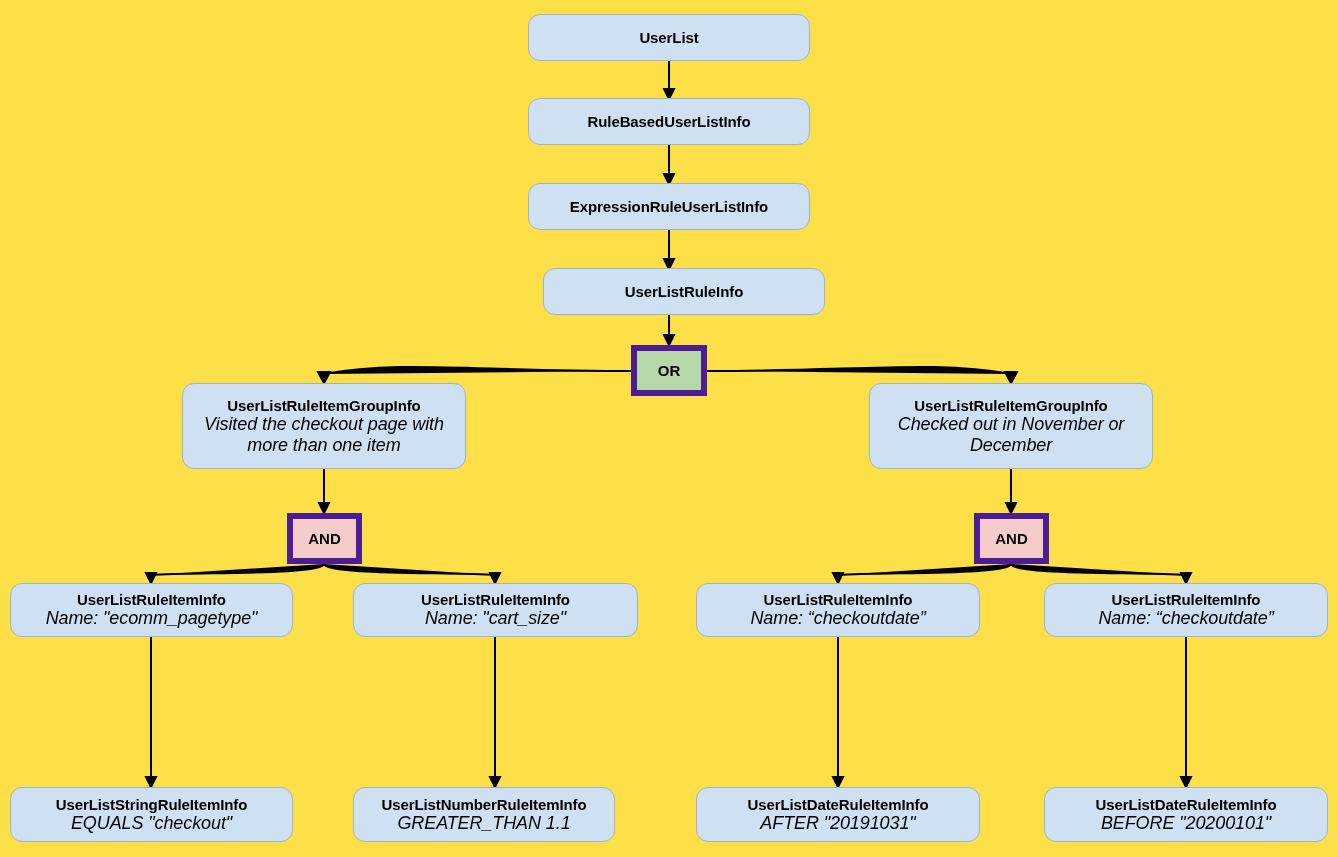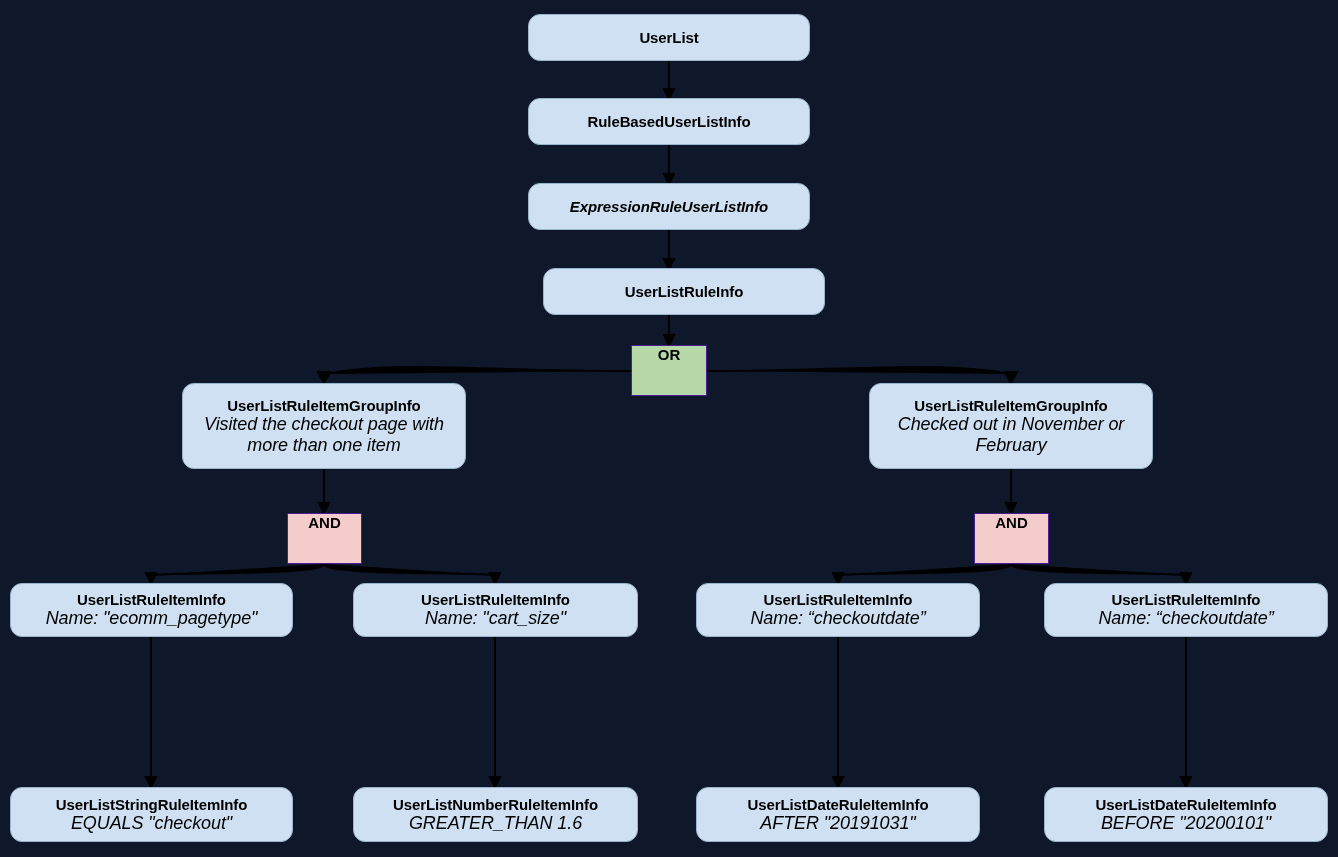--- a/index.html
+++ b/index.html
@@ -8,21 +8,21 @@
     padding: 0;
     background: #000000;
   }
   body {
     font-family: "Liberation Sans", sans-serif;
   }
   #canvas {
     position: relative;
     width: 1338px;
     height: 857px;
-    background: #0f172a;
+    background: #fde047;
     overflow: hidden;
   }
   #edges {
     position: absolute;
     left: 0;
     top: 0;
     width: 1338px;
     height: 857px;
     pointer-events: none;
   }
@@ -36,23 +36,23 @@
     text-align: center;
     line-height: 1.14;
     color: #000000;
   }
   .node.entity {
     background: #cfe0f2;
     border: 1px solid #9ab4cc;
     border-radius: 12px;
   }
   .node.op {
-    border: 1px solid #4c1d95;
+    border: 6px solid #4c1d95;
     border-radius: 0;
-    justify-content: flex-start;
+    justify-content: center;
   }
   .node.op-or {
     background: #b6d7a8;
   }
   .node.op-and {
     background: #f5cccc;
   }
   .title {
     font-weight: bold;
     font-size: 15px;
@@ -127,40 +127,40 @@
   </svg>
 
   <div class="node entity" style="left:528px; top:14px; width:282px; height:47px;">
     <div class="title">UserList</div>
   </div>
 
   <div class="node entity" style="left:528px; top:98px; width:282px; height:47px;text-align:right;">
     <div class="title">RuleBasedUserListInfo</div>
   </div>
 
-  <div class="node entity" style="left:528px; top:183px; width:282px; height:47px;font-style:italic;">
+  <div class="node entity" style="left:528px; top:183px; width:282px; height:47px;">
     <div class="title">ExpressionRuleUserListInfo</div>
   </div>
 
   <div class="node entity" style="left:543px; top:268px; width:282px; height:47px;">
     <div class="title">UserListRuleInfo</div>
   </div>
 
   <div class="node op op-or" style="left:631px; top:345px; width:76px; height:51px;">
     <div class="op-label">OR</div>
   </div>
 
   <div class="node entity wrap" style="left:182px; top:383px; width:284px; height:86px;">
     <div class="title">UserListRuleItemGroupInfo</div>
     <div class="subtitle">Visited the checkout page with more than one item</div>
   </div>
 
   <div class="node entity wrap" style="left:869px; top:383px; width:284px; height:86px;">
     <div class="title">UserListRuleItemGroupInfo</div>
-    <div class="subtitle">Checked out in November or February</div>
+    <div class="subtitle">Checked out in November or December</div>
   </div>
 
   <div class="node op op-and" style="left:287px; top:513px; width:75px; height:51px;">
     <div class="op-label">AND</div>
   </div>
 
   <div class="node op op-and" style="left:974px; top:513px; width:75px; height:51px;">
     <div class="op-label">AND</div>
   </div>
 
@@ -182,23 +182,23 @@
   <div class="node entity" style="left:1044px; top:583px; width:284px; height:54px;">
     <div class="title">UserListRuleItemInfo</div>
     <div class="subtitle">Name: “checkoutdate”</div>
   </div>
 
   <div class="node entity" style="left:10px; top:787px; width:283px; height:55px;">
     <div class="title">UserListStringRuleItemInfo</div>
     <div class="subtitle">EQUALS "checkout"</div>
   </div>
 
-  <div class="node entity" style="left:353px; top:787px; width:285px; height:55px;">
+  <div class="node entity" style="left:353px; top:787px; width:262px; height:55px;">
     <div class="title">UserListNumberRuleItemInfo</div>
-    <div class="subtitle">GREATER_THAN 1.6</div>
+    <div class="subtitle">GREATER_THAN 1.1</div>
   </div>
 
   <div class="node entity" style="left:696px; top:787px; width:284px; height:55px;">
     <div class="title">UserListDateRuleItemInfo</div>
     <div class="subtitle">AFTER "20191031"</div>
   </div>
 
   <div class="node entity" style="left:1044px; top:787px; width:284px; height:55px;">
     <div class="title">UserListDateRuleItemInfo</div>
     <div class="subtitle">BEFORE "20200101"</div>

